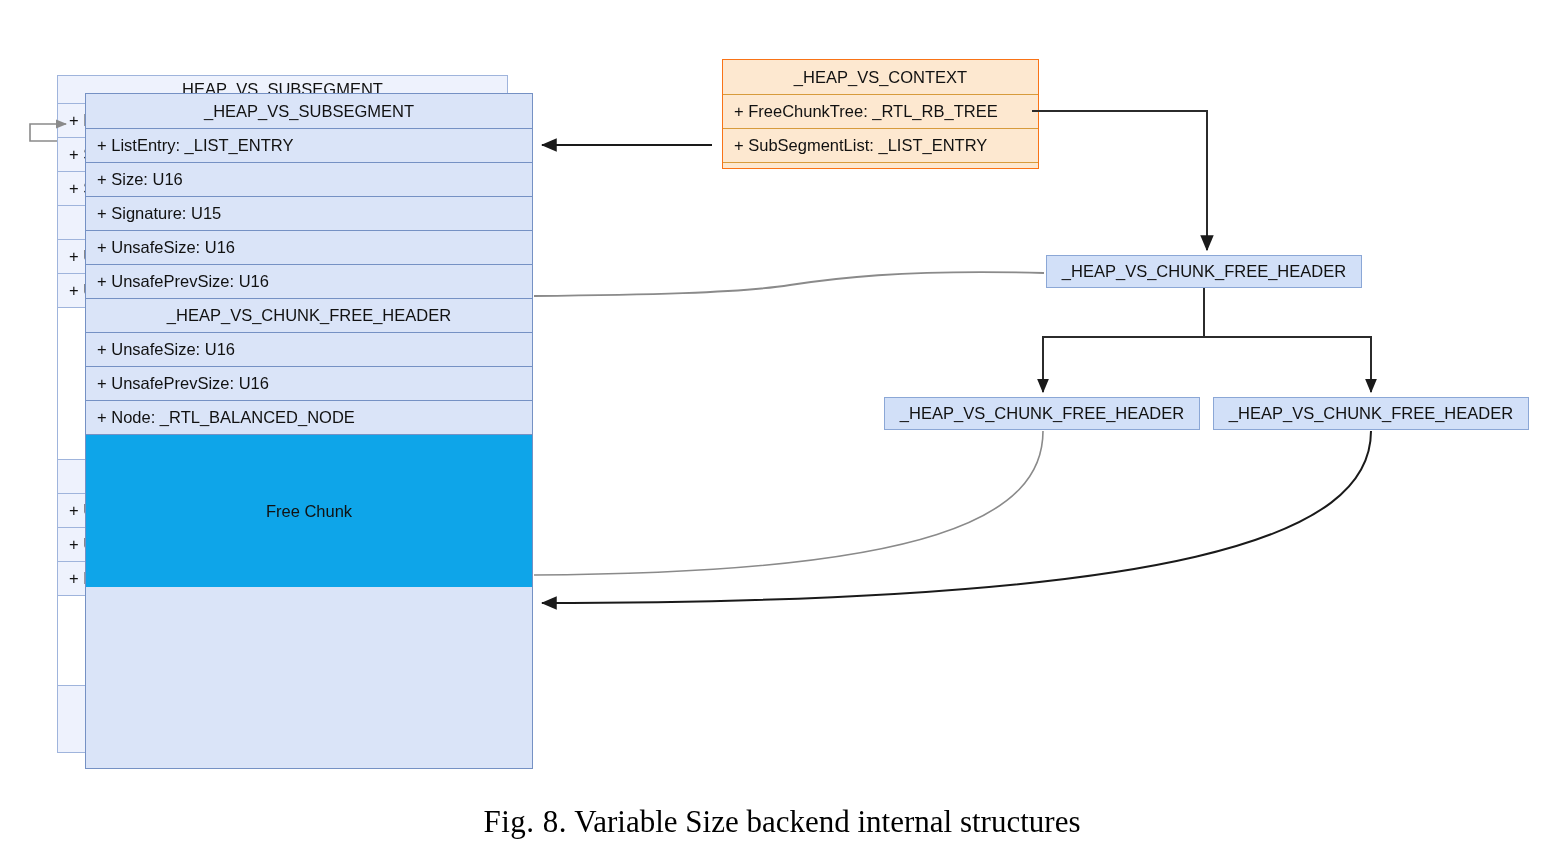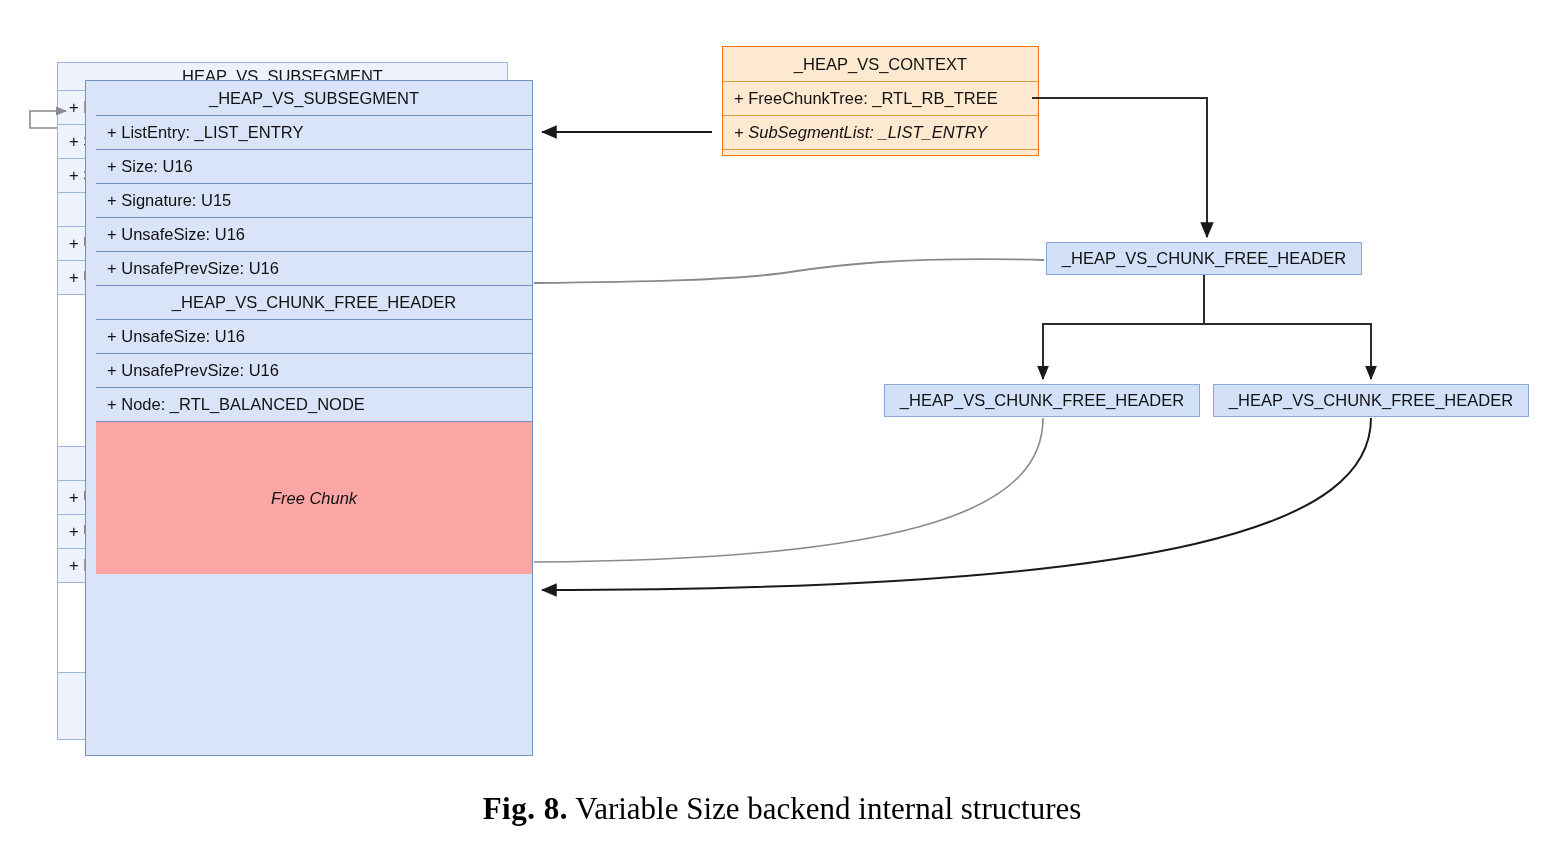--- a/index.html
+++ b/index.html
@@ -11,21 +11,21 @@
     width: 1564px;
     height: 855px;
     position: relative;
     overflow: hidden;
     font-family: "Liberation Sans", sans-serif;
     color: #000000;
   }
 
   .canvas {
     position: absolute;
-    left: 0; top: 4px;
+    left: 0; top: 17px;
     width: 1564px;
     height: 765px;
   }
 
   
   .uml-box {
     position: absolute;
     box-sizing: border-box;
     border: 1px solid #7591c4;
     background: #dae4f8;
@@ -39,21 +39,21 @@
     display: flex;
     align-items: center;
     padding-left: 11px;
     white-space: nowrap;
     color: #111;
   }
   .uml-row.title {
     justify-content: center;
     padding-left: 0;
   }
-  .uml-row.last { border-bottom: none; font-style: italic; }
+  .uml-row.last { border-bottom: none; }
 
   
   #bg-subsegment {
     position: absolute;
     left: 57px;
     top: 58px;
     width: 451px;
     height: 678px;
     box-sizing: border-box;
     border: 1px solid #9fb4dc;
@@ -69,21 +69,20 @@
   #bg-subsegment .uml-row.white { background: #ffffff; }
 
   
   #fg-subsegment {
     left: 85px;
     top: 76px;
     width: 448px;
     height: 676px;
     z-index: 5;
     background: #dae4f8;
-    padding-left: 10px;
   }
 
   
   #context-box {
     left: 714px;
     top: 42px;
     width: 317px;
     height: 110px;
     border: 1px solid #f97316;
     background: #fde8d0;
@@ -137,21 +136,21 @@
     left: 0;
     top: 787px;
     width: 1564px;
     text-align: center;
     font-family: "Liberation Serif", "DejaVu Serif", serif;
     font-size: 31px;
     color: #000;
     z-index: 10;
   }
   #caption .figlabel {
-    font-weight: bold;
+    font-weight: normal;
     letter-spacing: .5px;
   }
 
   
   #stray-mark {
     position: absolute;
     left: 18px;
     top: 0px;
     width: 36px;
     height: 7px;
@@ -201,21 +200,21 @@
 
     <div class="uml-row" style="height:34px">+ UnsafeSize: U16</div>
     <div class="uml-row" style="height:34px">+ UnsafePrevSize: U16</div>
 
 
     <div class="uml-row title" style="height:34px">_HEAP_VS_CHUNK_FREE_HEADER</div>
     <div class="uml-row" style="height:34px">+ UnsafeSize: U16</div>
     <div class="uml-row" style="height:34px">+ UnsafePrevSize: U16</div>
     <div class="uml-row" style="height:34px">+ Node: _RTL_BALANCED_NODE</div>
 
-    <div class="uml-row title last" style="height:152px; background:#fca5a5">Free Chunk</div>
+    <div class="uml-row title last" style="height:152px; background:#0ea5e9">Free Chunk</div>
   </div>
 
   <div class="uml-box" id="context-box">
     <div class="uml-row title" style="height:35px">_HEAP_VS_CONTEXT</div>
     <div class="uml-row" style="height:34px">+ FreeChunkTree: _RTL_RB_TREE</div>
     <div class="uml-row last" style="height:34px">+ SubSegmentList: _LIST_ENTRY</div>
   </div>
 
   <div class="node-box" id="node-root">_HEAP_VS_CHUNK_FREE_HEADER</div>
   <div class="node-box" id="node-left">_HEAP_VS_CHUNK_FREE_HEADER</div>

